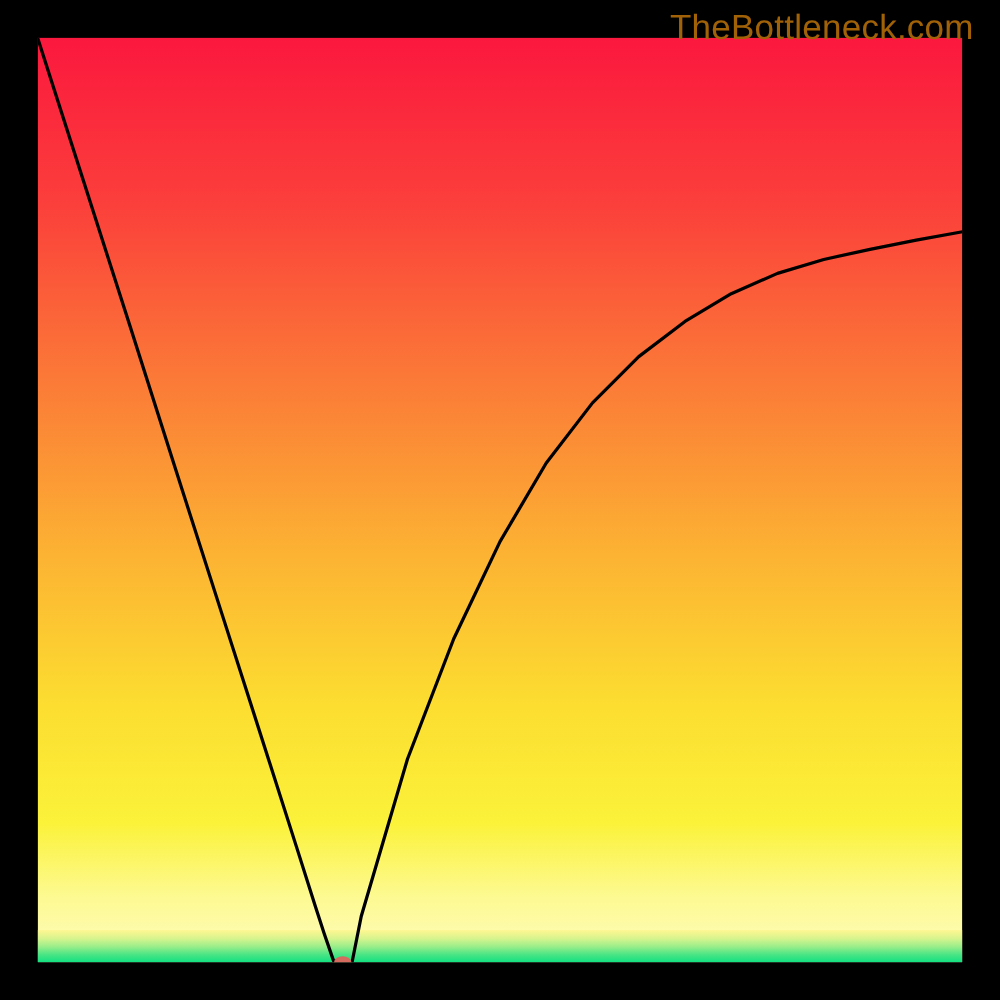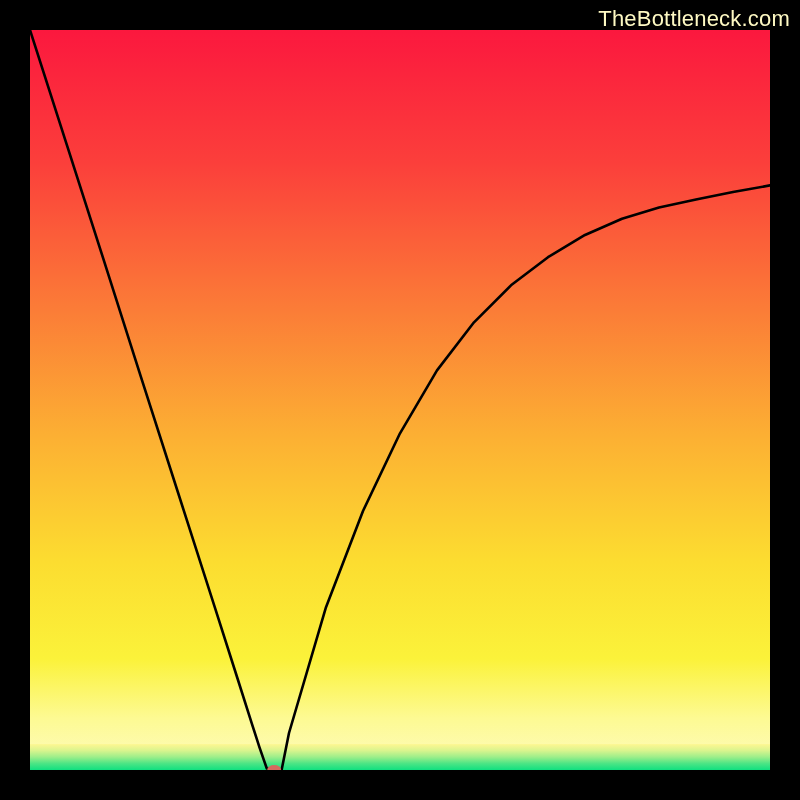--- a/index.html
+++ b/index.html
@@ -21,23 +21,23 @@
     position: absolute;
     left: 30px;
     top: 30px;
     width: 740px;
     height: 740px;
     overflow: hidden;
   }
   .watermark {
     position: absolute;
     top: 6px;
-    right: 10px;
-    color: #fef9c3;
-    font-size: 22px;
+    right: 21px;
+    color: #a16207;
+    font-size: 28px;
     font-weight: 500;
     letter-spacing: 0.2px;
     z-index: 5;
     user-select: none;
   }
   svg {
     display: block;
   }
 </style>
 </head>

